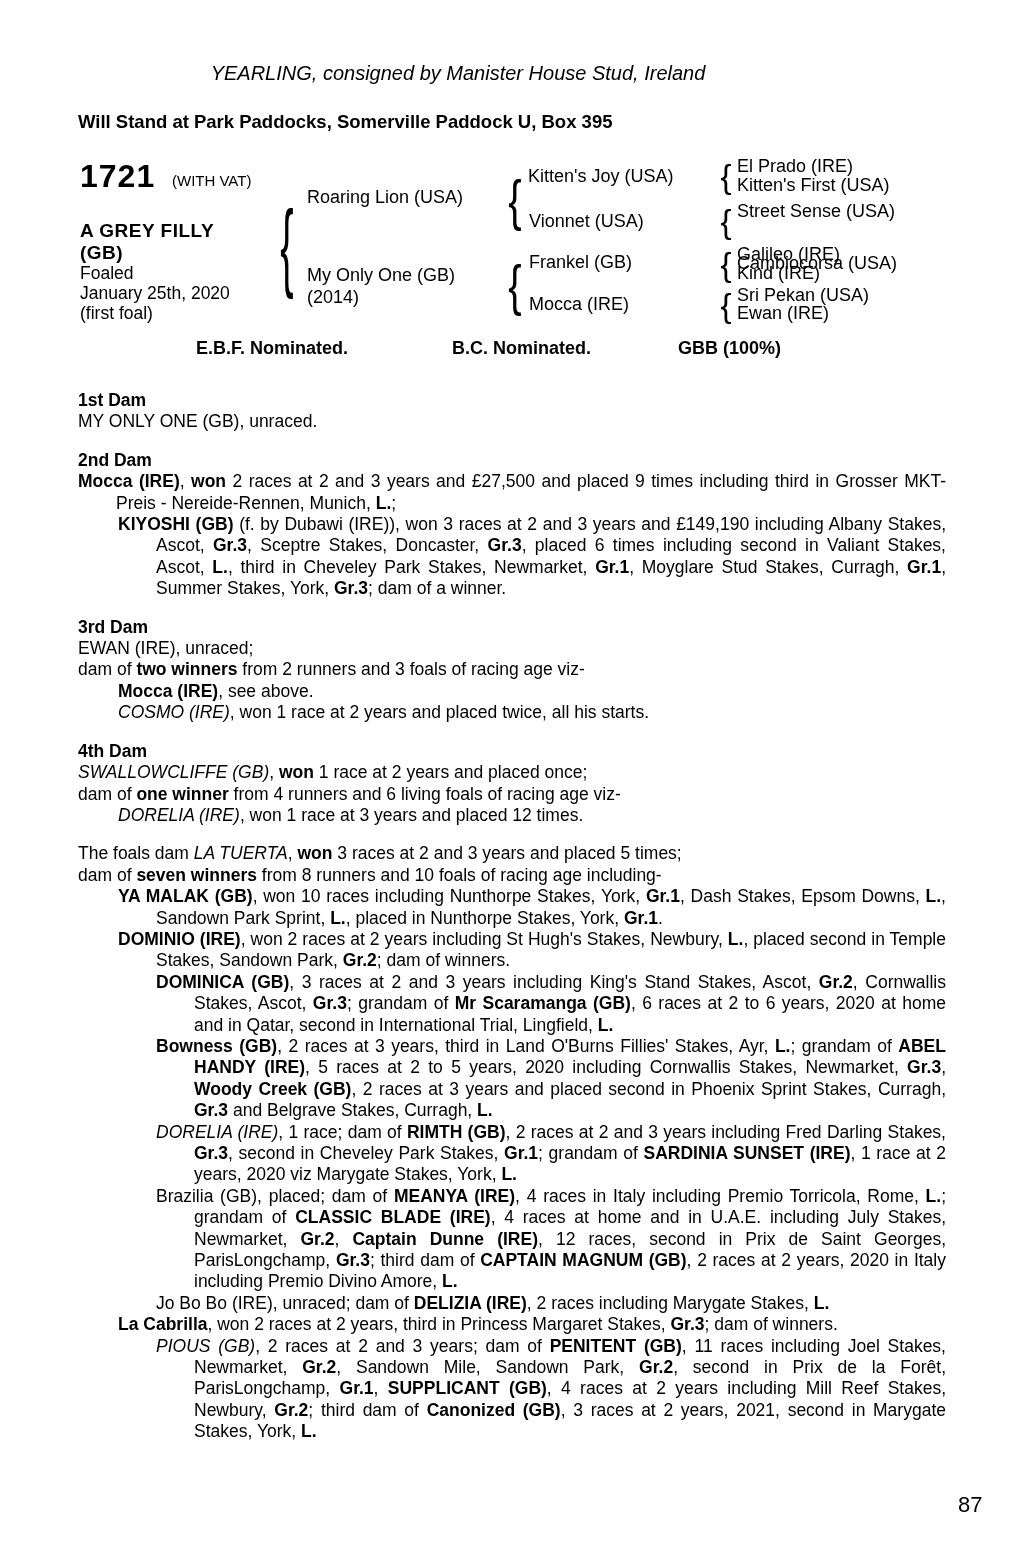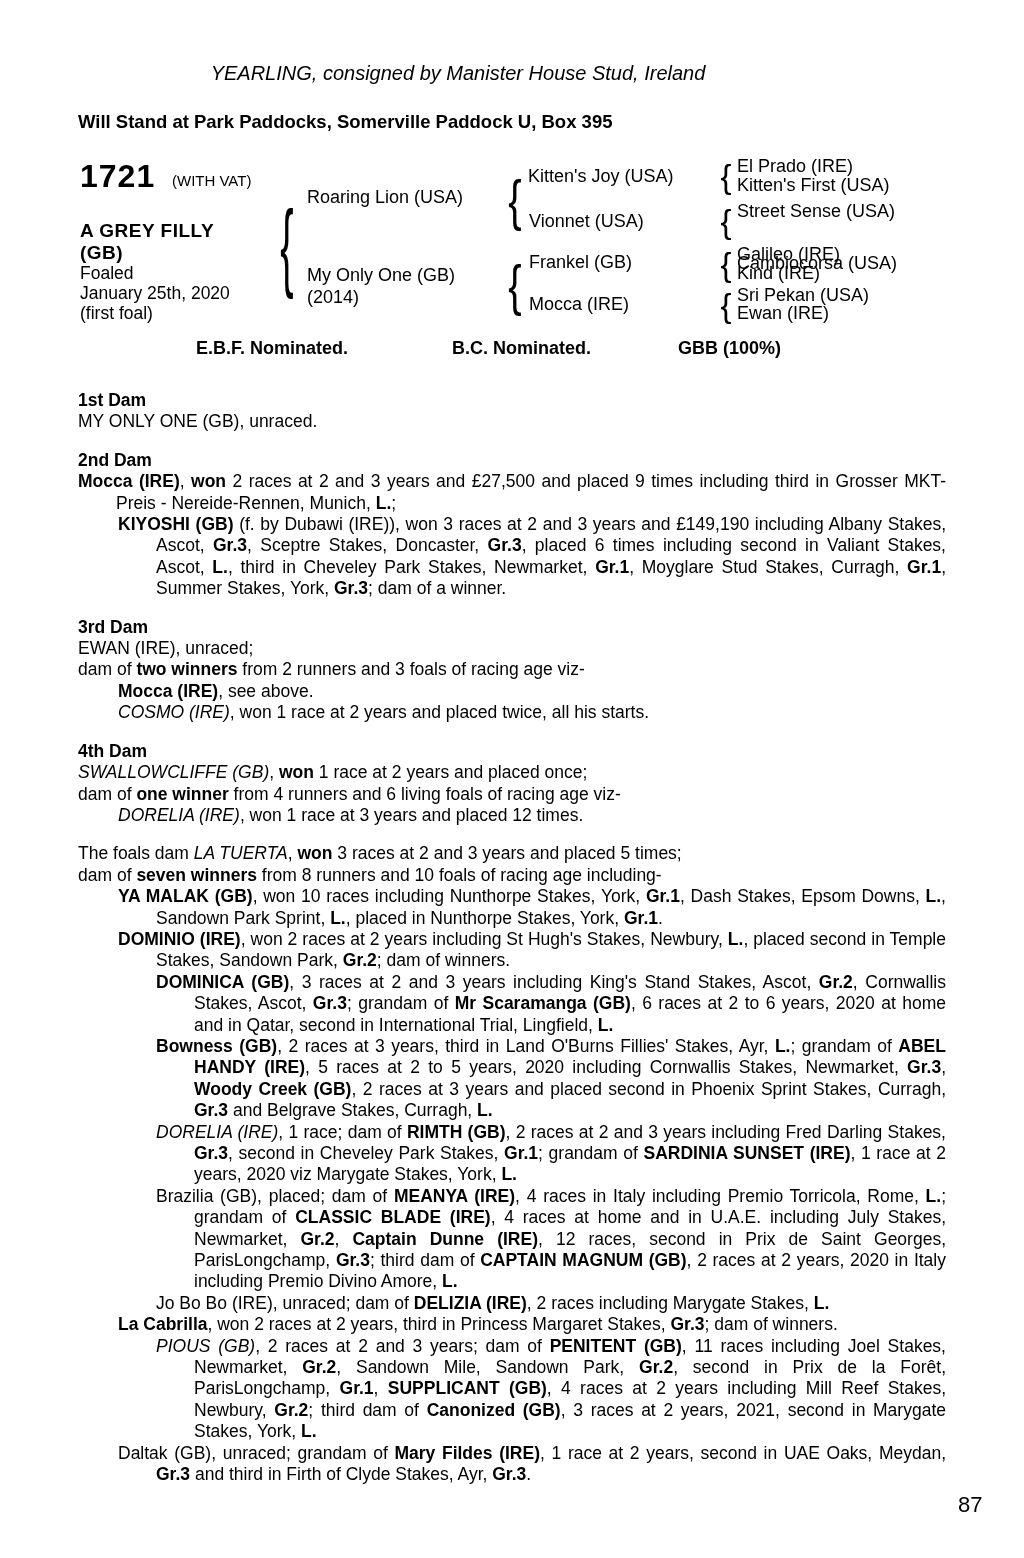--- a/index.html
+++ b/index.html
@@ -110,16 +110,15 @@
     <p class="para i0"><span>dam of </span><span class="b">seven winners</span><span> from 8 runners and 10 foals of racing age including-</span></p>
     <p class="para i1"><span class="b">YA MALAK (GB)</span><span>, won 10 races including Nunthorpe Stakes, York, </span><span class="b">Gr.1</span><span>, Dash Stakes, Epsom Downs, </span><span class="b">L.</span><span>, Sandown Park Sprint, </span><span class="b">L.</span><span>, placed in Nunthorpe Stakes, York, </span><span class="b">Gr.1</span><span>.</span></p>
     <p class="para i1"><span class="b">DOMINIO (IRE)</span><span>, won 2 races at 2 years including St Hugh's Stakes, Newbury, </span><span class="b">L.</span><span>, placed second in Temple Stakes, Sandown Park, </span><span class="b">Gr.2</span><span>; dam of winners.</span></p>
     <p class="para i2"><span class="b">DOMINICA (GB)</span><span>, 3 races at 2 and 3 years including King's Stand Stakes, Ascot, </span><span class="b">Gr.2</span><span>, Cornwallis Stakes, Ascot, </span><span class="b">Gr.3</span><span>; grandam of </span><span class="b">Mr Scaramanga (GB)</span><span>, 6 races at 2 to 6 years, 2020 at home and in Qatar, second in International Trial, Lingfield, </span><span class="b">L.</span></p>
     <p class="para i2"><span class="b">Bowness (GB)</span><span>, 2 races at 3 years, third in Land O'Burns Fillies' Stakes, Ayr, </span><span class="b">L.</span><span>; grandam of </span><span class="b">ABEL HANDY (IRE)</span><span>, 5 races at 2 to 5 years, 2020 including Cornwallis Stakes, Newmarket, </span><span class="b">Gr.3</span><span>, </span><span class="b">Woody Creek (GB)</span><span>, 2 races at 3 years and placed second in Phoenix Sprint Stakes, Curragh, </span><span class="b">Gr.3</span><span> and Belgrave Stakes, Curragh, </span><span class="b">L.</span></p>
     <p class="para i2"><span class="i">DORELIA (IRE)</span><span>, 1 race; dam of </span><span class="b">RIMTH (GB)</span><span>, 2 races at 2 and 3 years including Fred Darling Stakes, </span><span class="b">Gr.3</span><span>, second in Cheveley Park Stakes, </span><span class="b">Gr.1</span><span>; grandam of </span><span class="b">SARDINIA SUNSET (IRE)</span><span>, 1 race at 2 years, 2020 viz Marygate Stakes, York, </span><span class="b">L.</span></p>
     <p class="para i2"><span>Brazilia (GB), placed; dam of </span><span class="b">MEANYA (IRE)</span><span>, 4 races in Italy including Premio Torricola, Rome, </span><span class="b">L.</span><span>; grandam of </span><span class="b">CLASSIC BLADE (IRE)</span><span>, 4 races at home and in U.A.E. including July Stakes, Newmarket, </span><span class="b">Gr.2</span><span>, </span><span class="b">Captain Dunne (IRE)</span><span>, 12 races, second in Prix de Saint Georges, ParisLongchamp, </span><span class="b">Gr.3</span><span>; third dam of </span><span class="b">CAPTAIN MAGNUM (GB)</span><span>, 2 races at 2 years, 2020 in Italy including Premio Divino Amore, </span><span class="b">L.</span></p>
     <p class="para i2"><span>Jo Bo Bo (IRE), unraced; dam of </span><span class="b">DELIZIA (IRE)</span><span>, 2 races including Marygate Stakes, </span><span class="b">L.</span></p>
     <p class="para i1"><span class="b">La Cabrilla</span><span>, won 2 races at 2 years, third in Princess Margaret Stakes, </span><span class="b">Gr.3</span><span>; dam of winners.</span></p>
     <p class="para i2"><span class="i">PIOUS (GB)</span><span>, 2 races at 2 and 3 years; dam of </span><span class="b">PENITENT (GB)</span><span>, 11 races including Joel Stakes, Newmarket, </span><span class="b">Gr.2</span><span>, Sandown Mile, Sandown Park, </span><span class="b">Gr.2</span><span>, second in Prix de la Forêt, ParisLongchamp, </span><span class="b">Gr.1</span><span>, </span><span class="b">SUPPLICANT (GB)</span><span>, 4 races at 2 years including Mill Reef Stakes, Newbury, </span><span class="b">Gr.2</span><span>; third dam of </span><span class="b">Canonized (GB)</span><span>, 3 races at 2 years, 2021, second in Marygate Stakes, York, </span><span class="b">L.</span></p>
-    <p class="para i1"><span>Daltak (GB), unraced; grandam of </span><span class="b">Mary Fildes (IRE)</span><span>, 1 race at 2 years, second in UAE Oaks, Meydan, </span><span class="b">Gr.3</span><span> and third in Firth of Clyde Stakes, Ayr, </span><span class="b">Gr.3</span><span>.</span></p>
   </div>
 
 <div class="abs page-number">87</div>
 
 </body></html>

